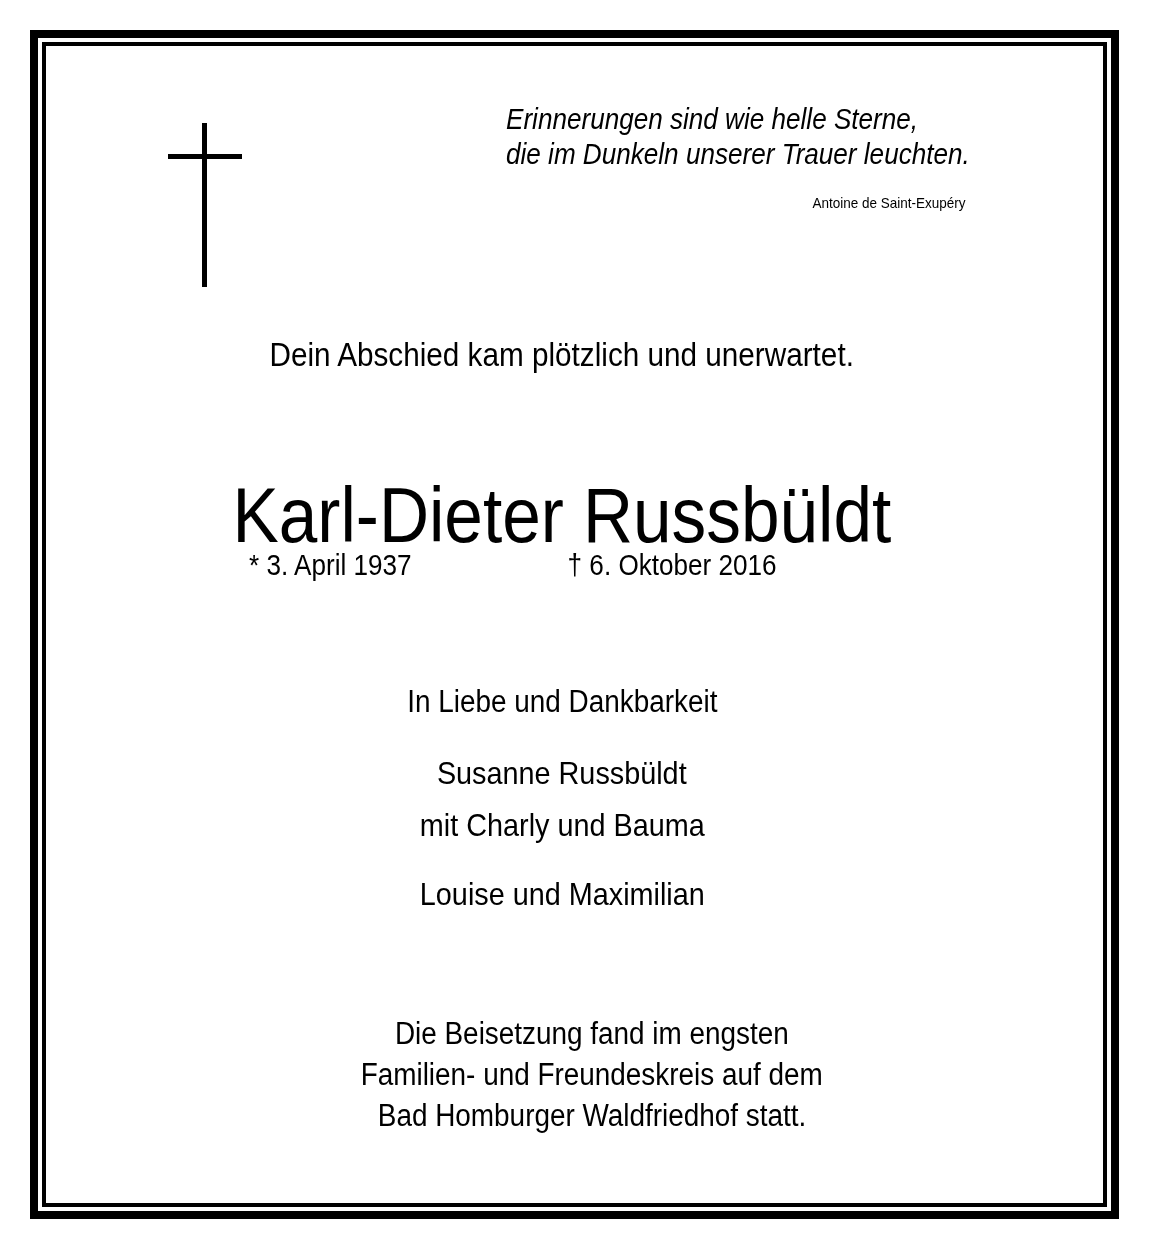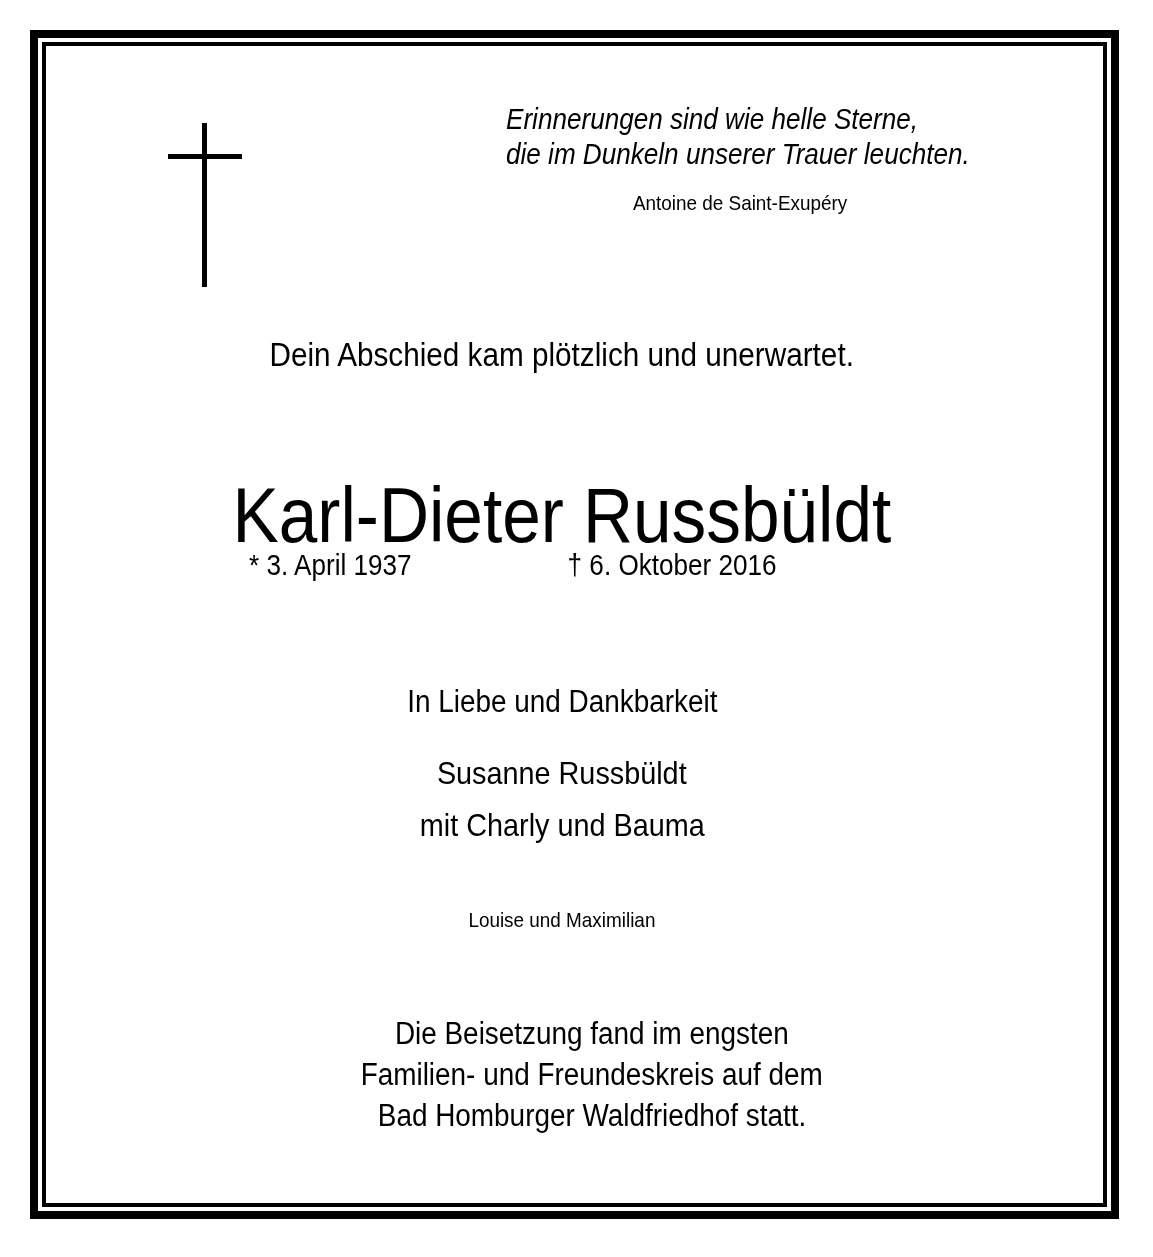--- a/index.html
+++ b/index.html
@@ -16,35 +16,35 @@
   }
   .frame-inner { position: absolute; inset: 4px; border: 4px solid #000; }
   .content { position: absolute; inset: 0; }
 
   
   .cross-v { position: absolute; left: 202px; top: 123px; width: 5px; height: 164px; background: #000; }
   .cross-h { position: absolute; left: 168px; top: 154px; width: 74px; height: 5px; background: #000; }
 
   
   .quote { position: absolute; left: 506px; top: 102px; width: 502px; font-style: italic; font-size: 29px; line-height: 35px; }
-  .attribution { margin-top: 13px; font-style: normal; font-size: 21px; text-align: center; padding-right: 34px; }
+  .attribution { margin-top: 13px; font-style: normal; font-size: 15px; text-align: right; padding-right: 34px; }
 
   
   .cond  { display: inline-block; transform: scaleX(0.9); transform-origin: left center; white-space: nowrap; }
   .condc { display: inline-block; transform: scaleX(0.9); transform-origin: center center; white-space: nowrap; }
 
   .centerline { position: absolute; left: 0; width: 1124px; text-align: center; white-space: nowrap; }
   .farewell   { top: 336px;  font-size: 33px; }
   .name       { top: 446px;  font-size: 77px; margin-top: 25px; }
   .dates      { position: absolute; left: 0; width: 1028px; top: 549px; font-size: 29px;
                 display: flex; justify-content: center; gap: 135px; }
   .gratitude  { top: 684px;  font-size: 31px; }
   .mourner-1  { top: 755px;  font-size: 32px; }
   .mourner-2  { top: 807px;  font-size: 32px; }
-  .mourner-3  { top: 908px;  font-size: 21px; }
+  .mourner-3  { top: 876px;  font-size: 32px; }
   .burial     { top: 1013px; font-size: 31px; line-height: 41px; padding-left: 30px; }
 </style>
 </head>
 <body>
 
 <div class="frame-outer">
   <div class="frame-inner"></div>
 </div>
 
 <div class="content">

